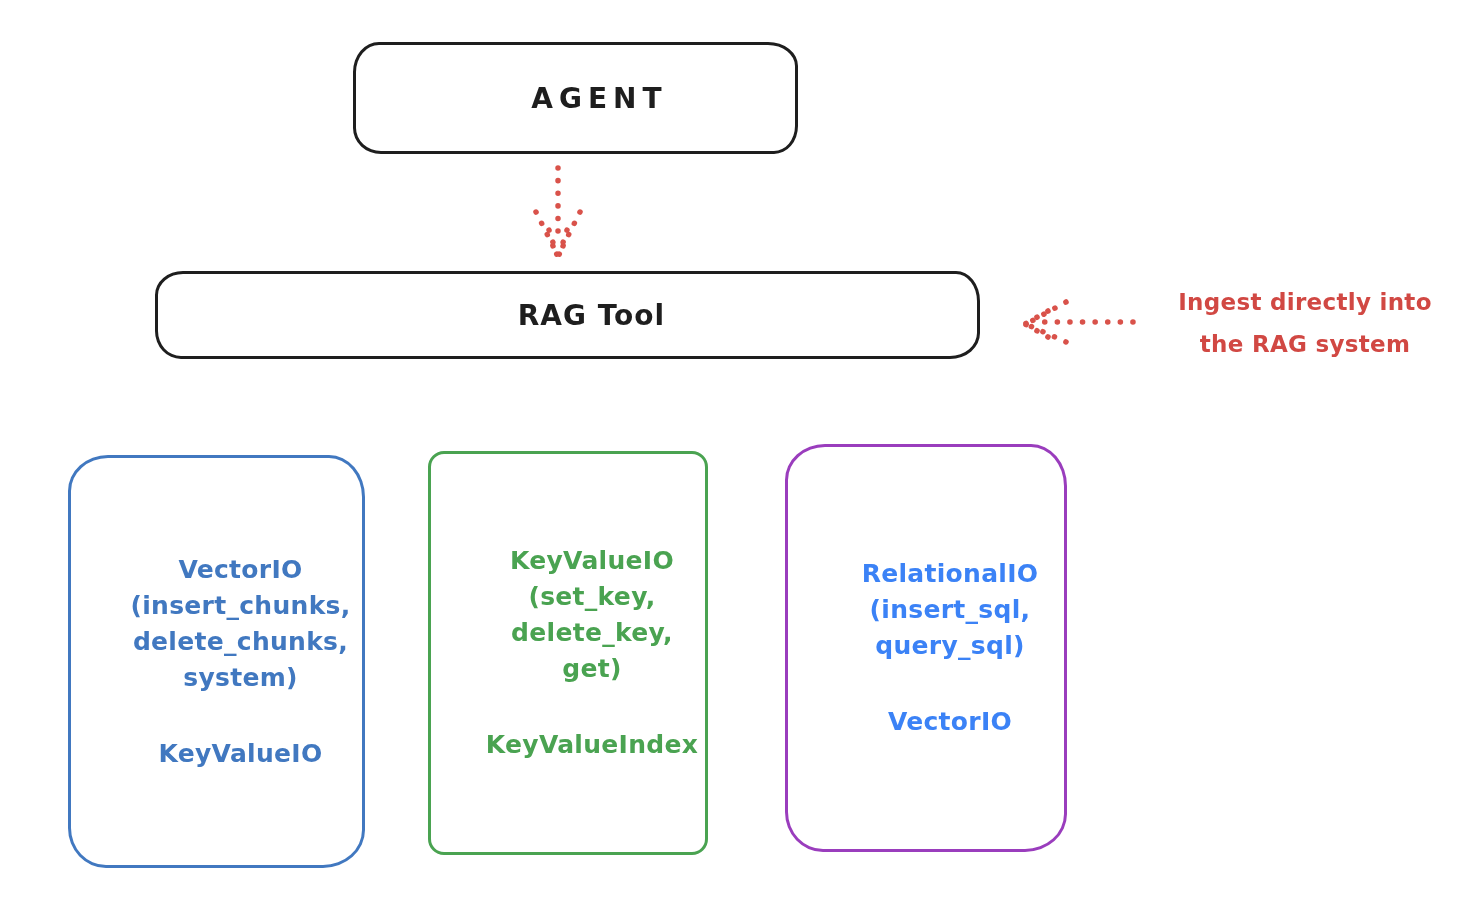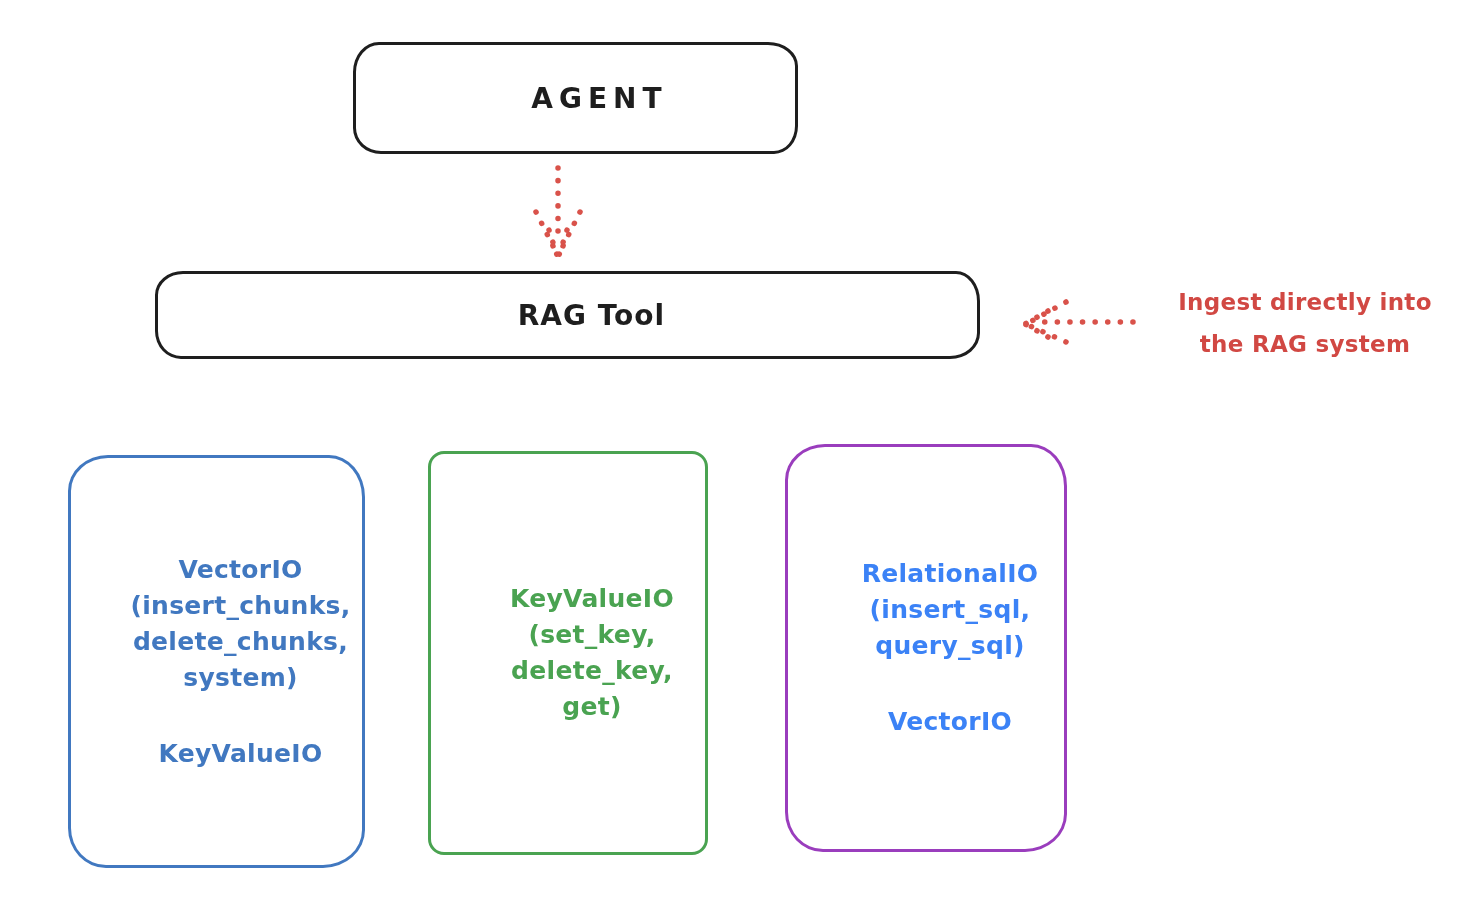--- a/index.html
+++ b/index.html
@@ -125,20 +125,21 @@
 (insert_chunks,
 delete_chunks,
 system)</div>
     <div class="store-index">KeyValueIO</div>
   </div>
 
   <div id="store-keyvalue" class="box store-box">
     <div class="store-title">KeyValueIO
 (set_key,
 delete_key, get)</div>
+    <div class="store-index">KeyValueIndex</div>
   </div>
 
   <div id="store-relational" class="box store-box">
     <div class="store-title">RelationalIO
 (insert_sql,
 query_sql)</div>
     <div class="store-index">VectorIO</div>
   </div>
 
 </div>

